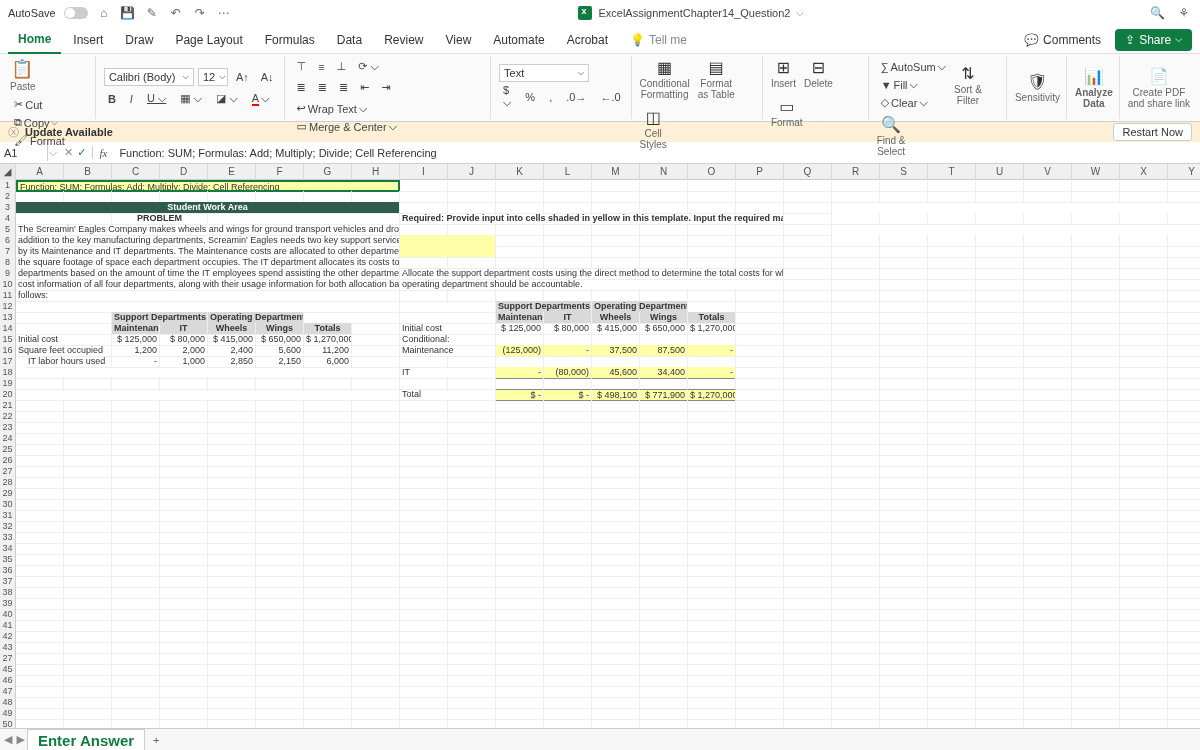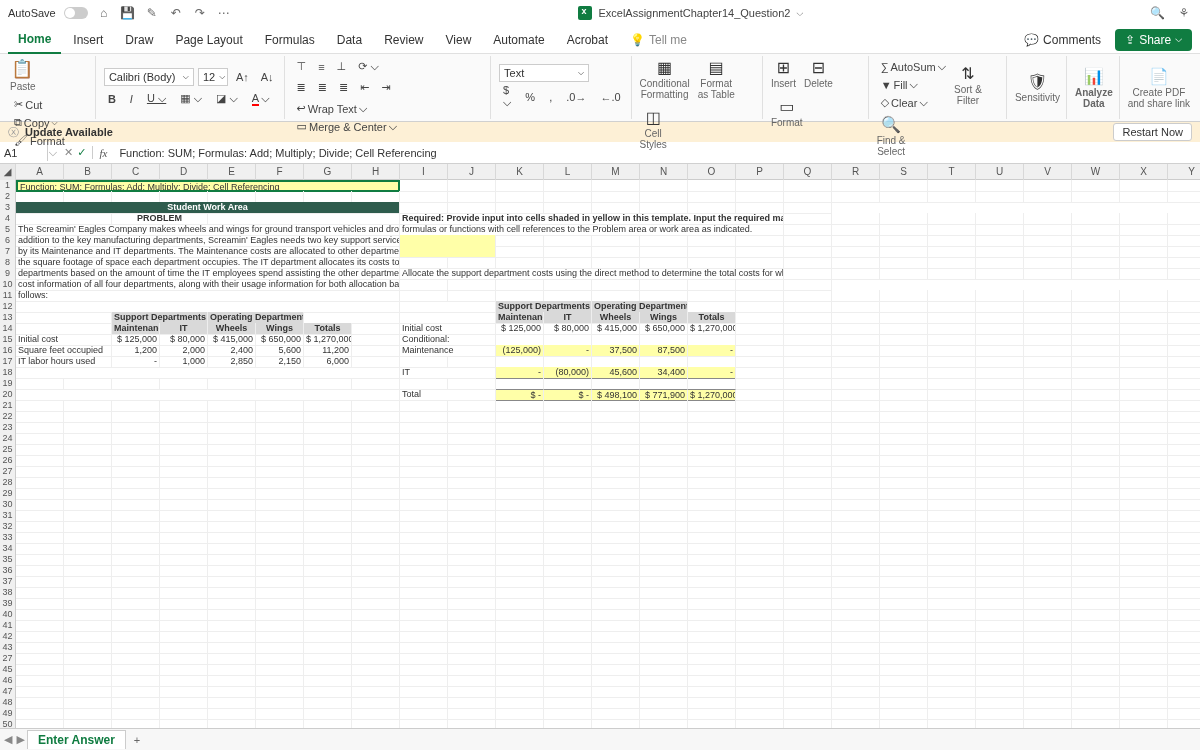--- a/index.html
+++ b/index.html
@@ -47,21 +47,21 @@
 .dark-header{background:#2e5c4d;color:#fff;font-weight:bold;}
 .grey-th{background:#d9d9d9;font-weight:600;text-align:center;}
 .right{text-align:right;}
 .center{text-align:center;}
 .bold{font-weight:600;}
 .yellow{background:#ffffa8;}
 .bb{border-bottom:1px solid #888 !important;}
 .bt{border-top:1px solid #888 !important;}
 .sheet-tabs{height:22px;display:flex;align-items:center;border-top:1px solid #ccc;background:#f7f7f7;padding:0 4px;gap:2px;}
 .sheet-tabs .nav{display:flex;gap:4px;color:#888;}
-.sheet-tab{padding:2px 10px;background:#fff;border:1px solid #ccc;border-bottom:none;font-size:12px;color:#107c41;font-weight:600;}
+.sheet-tab{padding:2px 10px;background:#fff;border:1px solid #ccc;border-bottom:none;font-size:15px;color:#107c41;font-weight:600;}
 .sheet-plus{padding:2px 6px;color:#666;}
 .sel-cell{border:2px solid #107c41 !important;}
 </style>
 </head>
 <body>
 
 <div class="title-bar">
   <div class="left">
     <span>AutoSave</span>
     <span class="autosave-toggle"></span>
@@ -408,21 +408,20 @@
           <div class="cell"></div>
           <div class="cell"></div>
           <div class="cell"></div>
           <div class="cell"></div>
           <div class="cell"></div>
           <div class="cell"></div>
         </div>
         <div class="row">
           <div class="rh">5</div>
           <div class="cell " style="grid-column: span 8;">The Screamin' Eagles Company makes wheels and wings for ground transport vehicles and drones. In</div>
-          <div class="cell " style="grid-column: span 8;">formulas or functions with cell references to the Problem area or work area as indicated.</div>
           <div class="cell"></div>
           <div class="cell"></div>
           <div class="cell"></div>
           <div class="cell"></div>
           <div class="cell"></div>
           <div class="cell"></div>
           <div class="cell"></div>
           <div class="cell"></div>
           <div class="cell"></div>
         </div>
@@ -497,20 +496,21 @@
           <div class="cell"></div>
           <div class="cell"></div>
           <div class="cell"></div>
           <div class="cell"></div>
           <div class="cell"></div>
           <div class="cell"></div>
         </div>
         <div class="row">
           <div class="rh">10</div>
           <div class="cell " style="grid-column: span 8;">cost information of all four departments, along with their usage information for both allocation bases, is as</div>
+          <div class="cell " style="grid-column: span 8;">operating department should be accountable.</div>
           <div class="cell"></div>
           <div class="cell"></div>
           <div class="cell"></div>
           <div class="cell"></div>
           <div class="cell"></div>
           <div class="cell"></div>
           <div class="cell"></div>
           <div class="cell"></div>
           <div class="cell"></div>
         </div>
@@ -649,21 +649,21 @@
           <div class="cell"></div>
           <div class="cell"></div>
           <div class="cell"></div>
           <div class="cell"></div>
           <div class="cell"></div>
           <div class="cell"></div>
           <div class="cell"></div>
         </div>
         <div class="row">
           <div class="rh">17</div>
-          <div class="cell " style="grid-column: span 2;">IT labor hours used</div>
+          <div class="cell " style="grid-column: span 2; margin-left: 10px;">IT labor hours used</div>
           <div class="cell right">-</div>
           <div class="cell right">1,000</div>
           <div class="cell right">2,850</div>
           <div class="cell right">2,150</div>
           <div class="cell right">6,000</div>
           <div class="cell"></div>
           <div class="cell"></div>
           <div class="cell"></div>
           <div class="cell"></div>
           <div class="cell"></div>

